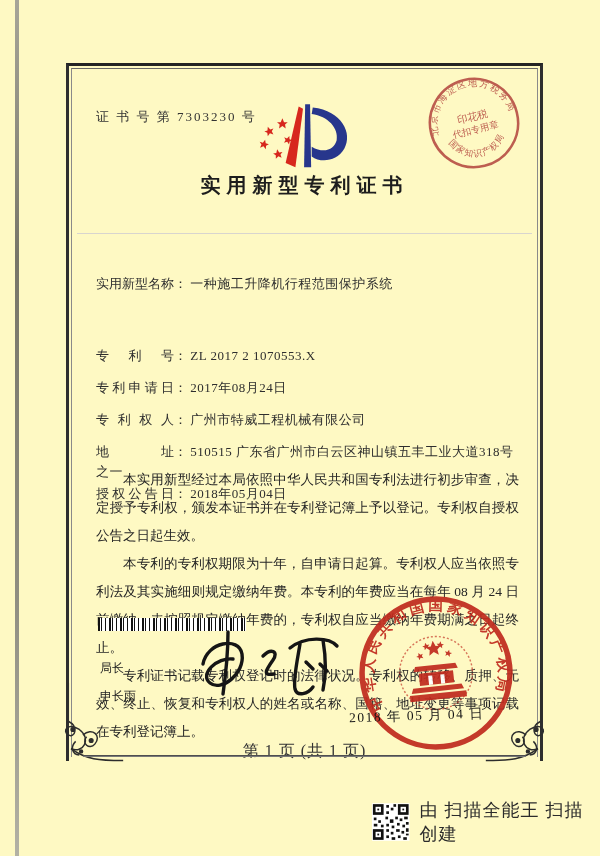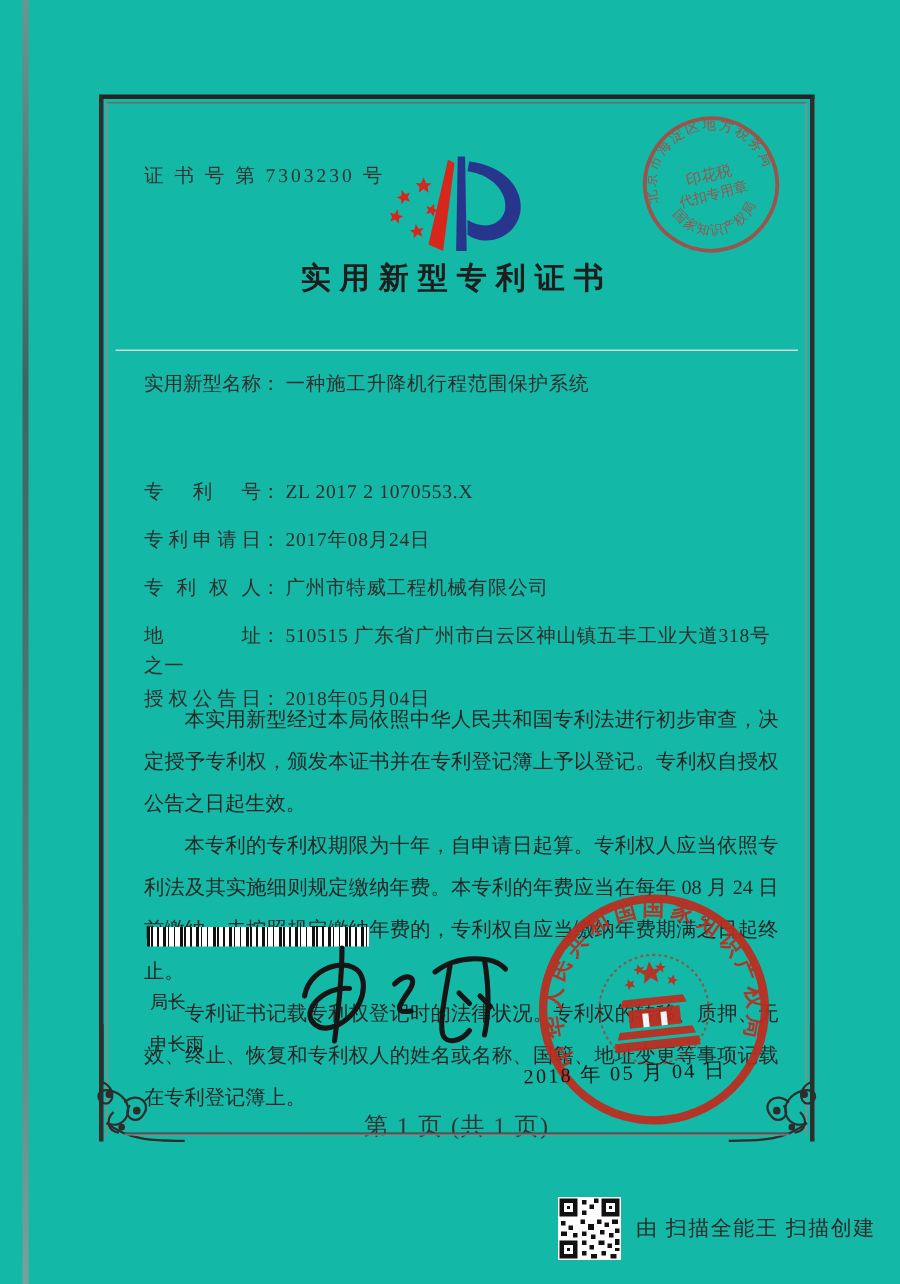--- a/index.html
+++ b/index.html
@@ -1,32 +1,32 @@
 <!DOCTYPE html>
 <html><head>
 <meta charset="utf-8">
 <style>
   html,body{margin:0;padding:0;}
-  .page{position:relative;width:600px;height:856px;background:#14b8a6;overflow:hidden;
+  .page{position:relative;width:600px;height:856px;background:#fef9c3;overflow:hidden;
         font-family:"Liberation Serif","DejaVu Serif",serif;color:#2b2b2b;}
   .scan-edge{position:absolute;left:15px;top:0;width:4px;height:100%;
         background:linear-gradient(to bottom,#8a8a8a,#4a4a4a 30%,#6b6b6b 70%,#9a9a9a);opacity:.75;}
   .frame{position:absolute;left:66px;top:63px;width:471px;height:695px;
         border-top:3px solid #242424;border-left:3px solid #2e2e2e;border-right:3px solid #2e2e2e;}
   .frame-inner{position:absolute;left:2px;right:2px;top:2px;height:688px;
         border-top:1px solid #6a6a6a;border-left:1px solid #8a8a8a;border-right:1px solid #8a8a8a;pointer-events:none;}
   .frame-bottom{position:absolute;left:14px;right:14px;bottom:4px;height:2px;
         background:linear-gradient(to bottom,#3a3a3a,#8d8d8d);}
   .cert-no{position:absolute;left:27px;top:42px;font-size:13px;letter-spacing:2px;color:#333;}
   .logo{position:absolute;left:178px;top:34px;width:112px;height:76px;}
   .tax-stamp{position:absolute;left:356px;top:8px;width:98px;height:98px;transform:rotate(-14deg);opacity:.85;}
   .title{position:absolute;left:0;right:0;top:106px;text-align:center;font-size:20px;
         font-weight:bold;letter-spacing:6px;color:#1d1d1d;}
   .title-rule{position:absolute;left:8px;right:8px;top:167px;height:1px;background:#d8d5cf;}
-  .frow{position:absolute;left:27px;right:18px;font-size:13px;line-height:20px;color:#2e2e2e;}
+  .frow{position:absolute;left:27px;right:18px;font-size:13px;line-height:20px;color:#2e2e2e;margin-top:28px;}
   .flabel{display:inline-block;width:78px;text-align:justify;text-align-last:justify;vertical-align:top;}
   .fcolon{vertical-align:top;}
   .fvalue{letter-spacing:.5px;}
   .grant-no{position:absolute;left:222px;top:0;}
   .grant-no .flabel{width:70px;}
   .paras{position:absolute;left:27px;right:21px;top:400px;font-size:13.5px;line-height:28px;
         color:#262626;text-align:justify;}
   .paras p{margin:0;text-indent:2em;}
   .barcode{position:absolute;left:29px;top:552px;width:148px;height:13px;
         background:repeating-linear-gradient(90deg,#111 0 2px,#fff 2px 3px,#111 3px 4px,#fff 4px 7px,#111 7px 8px,#fff 8px 11px);}
@@ -35,21 +35,21 @@
   .seal{position:absolute;left:286px;top:526px;width:162px;height:162px;transform:rotate(-6deg);opacity:.92;}
   .seal-date{position:absolute;left:280px;top:641px;font-size:13.5px;letter-spacing:1.5px;
         color:#141414;transform:rotate(-2deg);}
   .footer{position:absolute;left:0;right:0;top:675px;text-align:center;font-size:16px;
         letter-spacing:1px;color:#333;}
   .flourish{position:absolute;bottom:-6px;width:64px;height:86px;}
   .flourish.left{left:-8px;}
   .flourish.right{right:-8px;transform:scaleX(-1);}
   .scan-note{position:absolute;left:372px;top:798px;display:flex;align-items:center;gap:10px;}
   .qr{width:42px;height:42px;}
-  .scan-text{font-size:14px;color:#2b2b2b;font-family:"Liberation Sans","DejaVu Sans",sans-serif;
+  .scan-text{font-size:18px;color:#2b2b2b;font-family:"Liberation Sans","DejaVu Sans",sans-serif;
         letter-spacing:1px;}
 </style>
 </head>
 <body>
 
 <div class="page">
 
   <svg width="0" height="0" style="position:absolute">
     <defs>
       <path id="star" d="M0,-1 L0.294,-0.309 L0.951,-0.309 L0.476,0.118 L0.588,0.809 L0,0.382 L-0.588,0.809 L-0.476,0.118 L-0.951,-0.309 L-0.294,-0.309 Z"></path>

